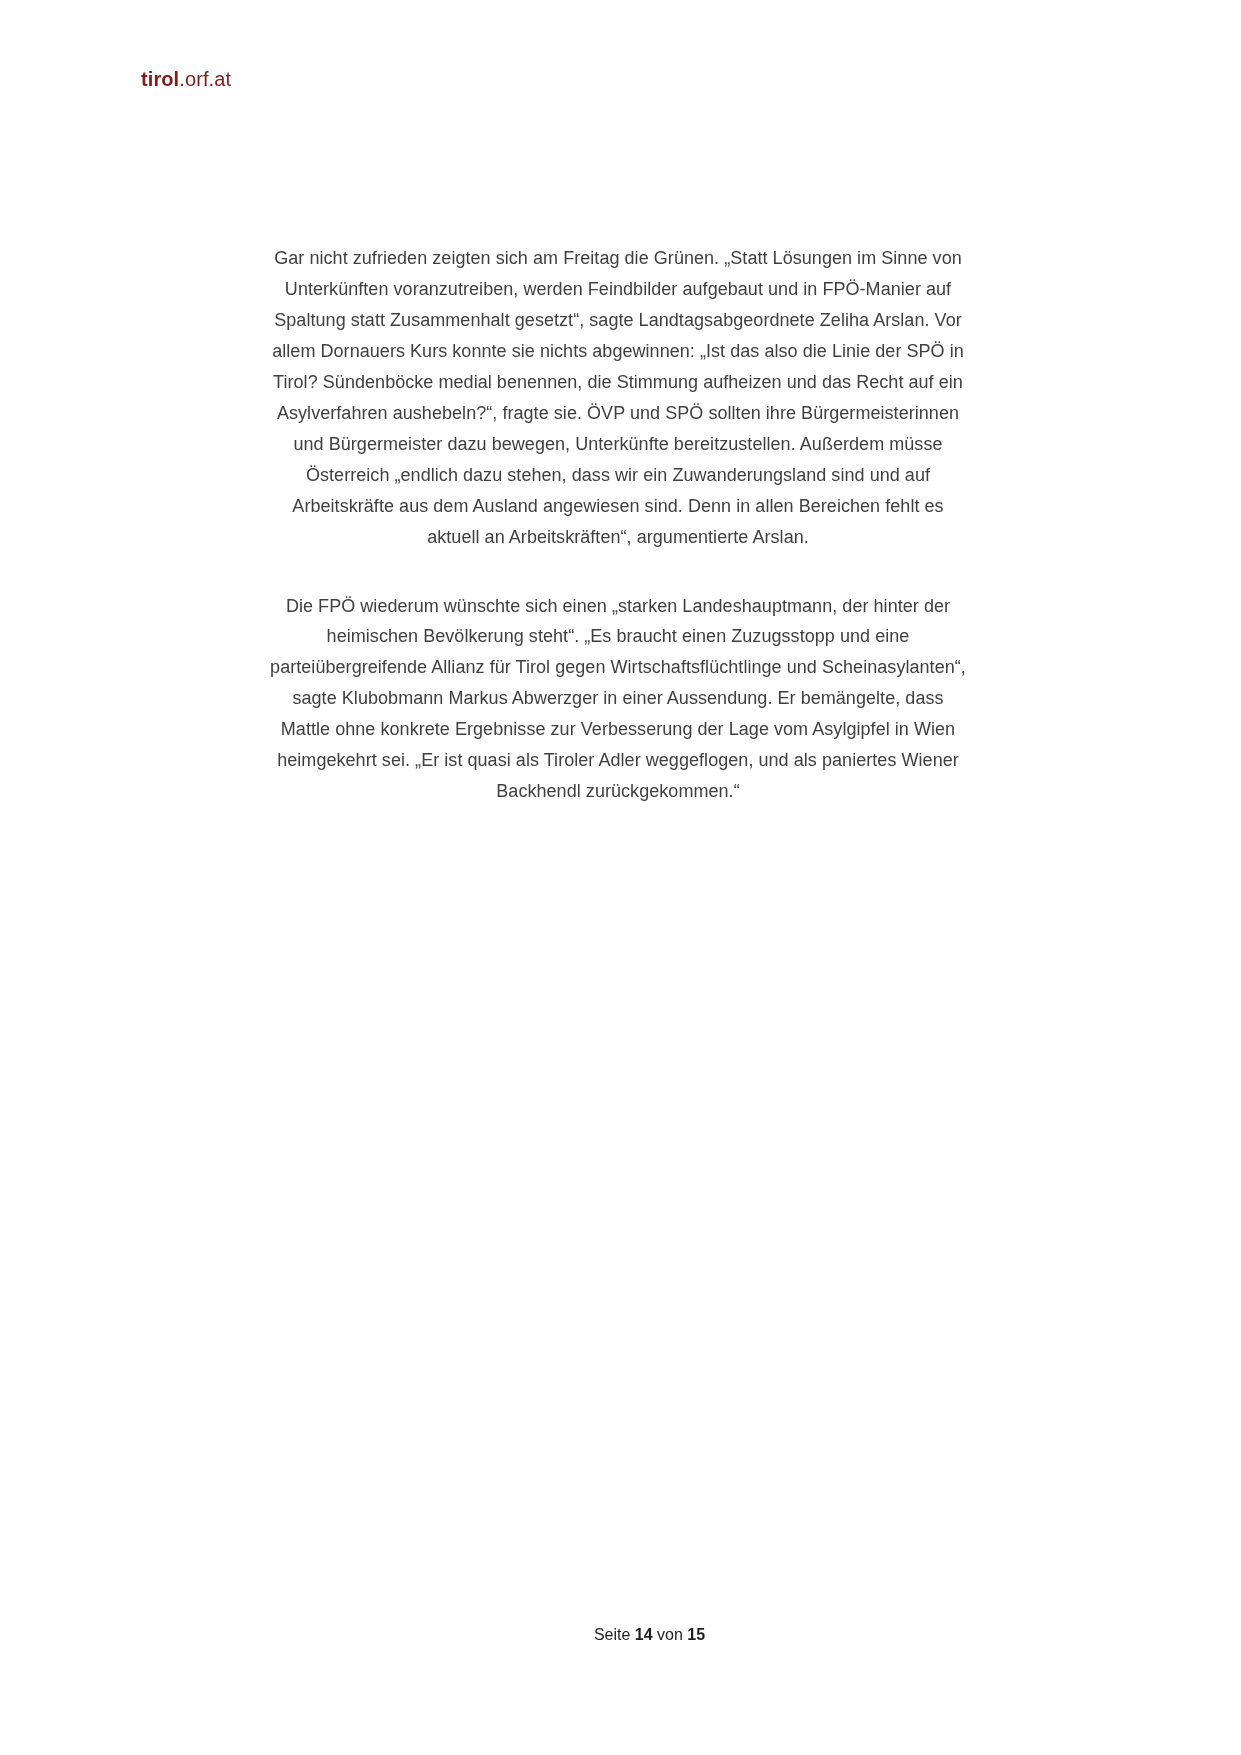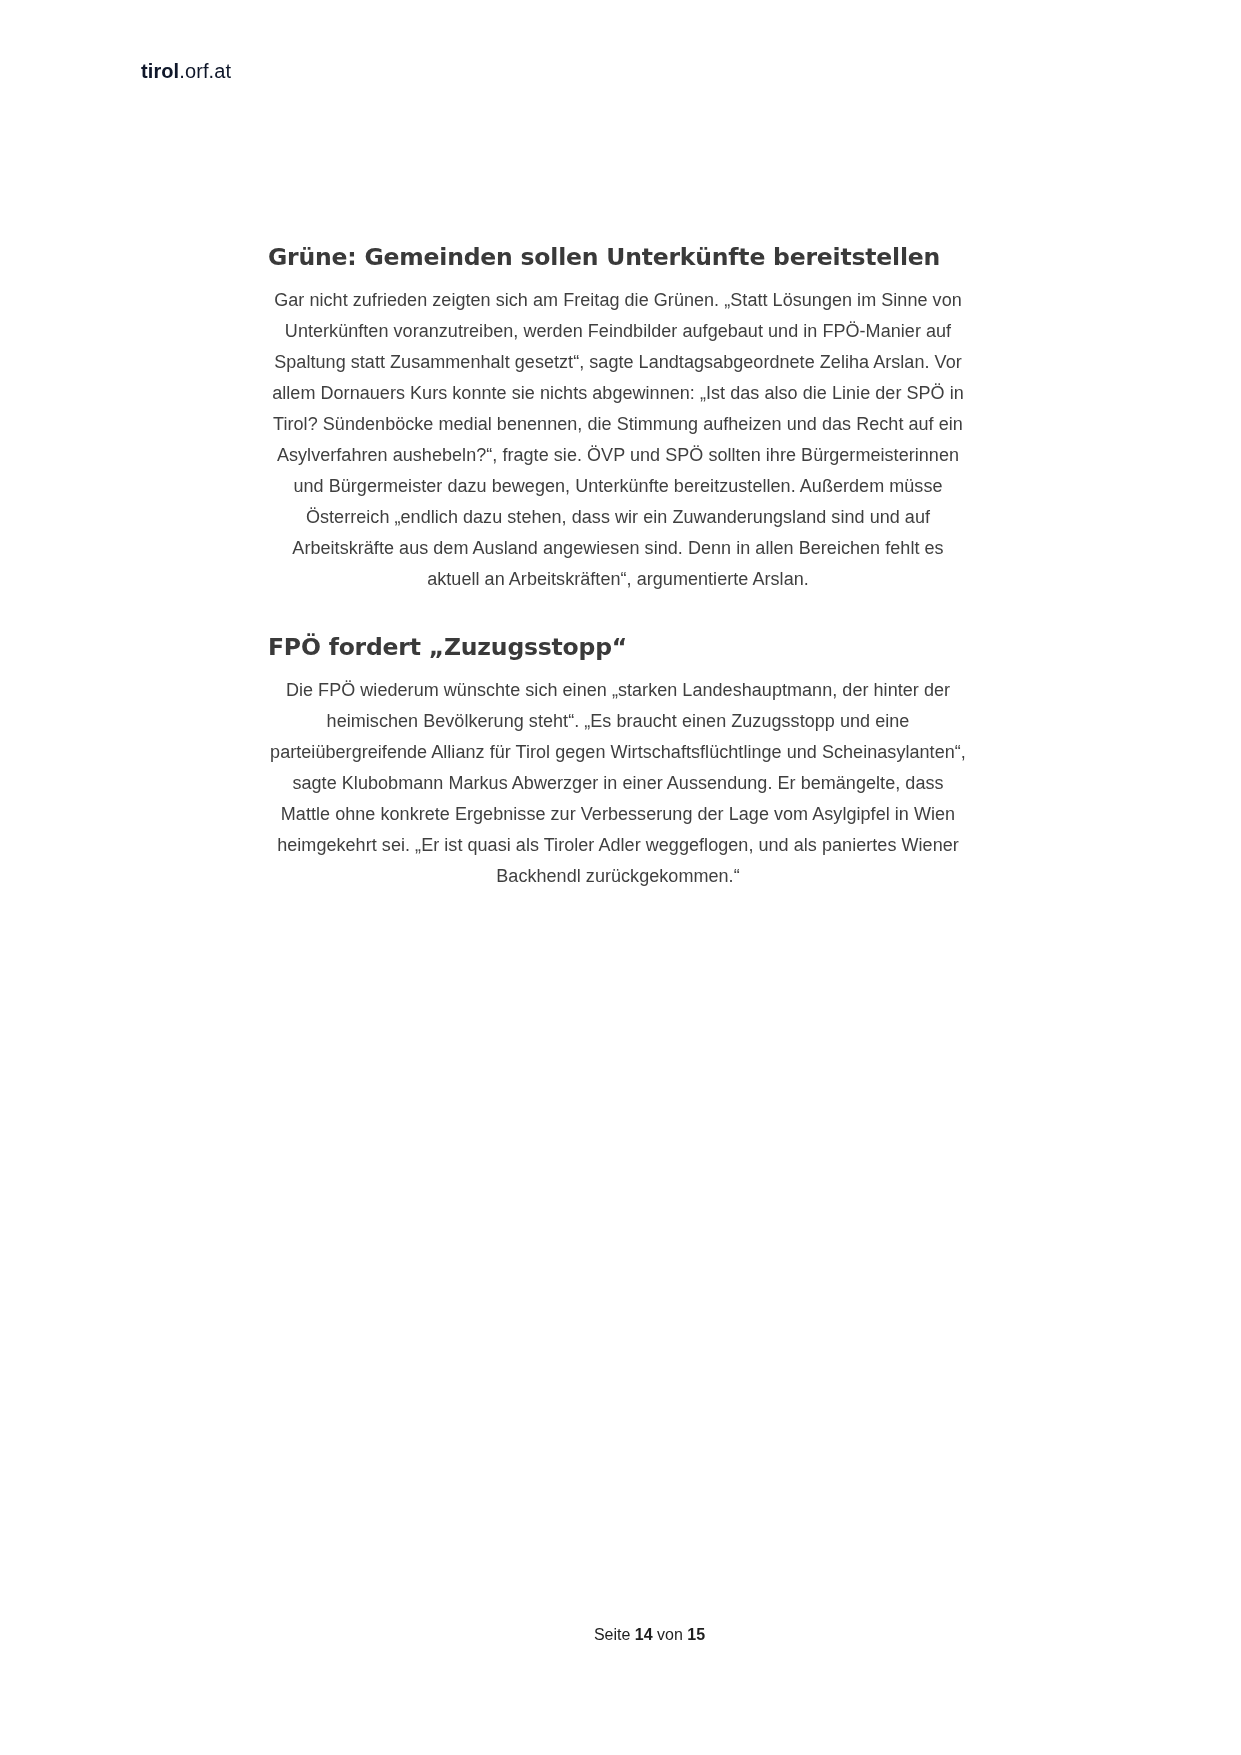--- a/index.html
+++ b/index.html
@@ -16,23 +16,23 @@
     width: 1241px;
     height: 1755px;
     background: #ffffff;
     overflow: hidden;
     box-sizing: border-box;
   }
   
   .site-header {
     position: absolute;
     left: 141px;
-    top: 60px;
+    top: 68px;
     font-size: 20px;
-    color: #0f172a;
+    color: #7f1d1d;
     letter-spacing: 0.1px;
   }
   .site-header .brand-strong {
     font-weight: bold;
   }
   .site-header .brand-rest {
     font-weight: normal;
   }
   
   .article {
@@ -103,26 +103,24 @@
 
 <div class="page">
 
   <div class="site-header">
     <span class="brand-strong">tirol</span><span class="brand-rest">.orf.at</span>
   </div>
 
   <div class="article">
 
     <div class="section">
-      <h2 class="section-heading">Grüne: Gemeinden sollen Unterkünfte bereitstellen</h2>
       <p class="section-body">Gar nicht zufrieden zeigten sich am Freitag die Grünen. „Statt Lösungen im Sinne von Unterkünften voranzutreiben, werden Feindbilder aufgebaut und in FPÖ-Manier auf Spaltung statt Zusammenhalt gesetzt“, sagte Landtagsabgeordnete Zeliha Arslan. Vor allem Dornauers Kurs konnte sie nichts abgewinnen: „Ist das also die Linie der SPÖ in Tirol? Sündenböcke medial benennen, die Stimmung aufheizen und das Recht auf ein Asylverfahren aushebeln?“, fragte sie. ÖVP und SPÖ sollten ihre Bürgermeisterinnen und Bürgermeister dazu bewegen, Unterkünfte bereitzustellen. Außerdem müsse Österreich „endlich dazu stehen, dass wir ein Zuwanderungsland sind und auf Arbeitskräfte aus dem Ausland angewiesen sind. Denn in allen Bereichen fehlt es aktuell an Arbeitskräften“, argumentierte Arslan.</p>
     </div>
 
     <div class="section">
-      <h2 class="section-heading">FPÖ fordert „Zuzugsstopp“</h2>
       <p class="section-body">Die FPÖ wiederum wünschte sich einen „starken Landeshauptmann, der hinter der heimischen Bevölkerung steht“. „Es braucht einen Zuzugsstopp und eine parteiübergreifende Allianz für Tirol gegen Wirtschaftsflüchtlinge und Scheinasylanten“, sagte Klubobmann Markus Abwerzger in einer Aussendung. Er bemängelte, dass Mattle ohne konkrete Ergebnisse zur Verbesserung der Lage vom Asylgipfel in Wien heimgekehrt sei. „Er ist quasi als Tiroler Adler weggeflogen, und als paniertes Wiener Backhendl zurückgekommen.“</p>
     </div>
 
   </div>
 
 
   <div class="footer">
     <span class="pg-word">Seite</span>
     <span class="pg-num">14</span>
     <span class="pg-word">von</span>

